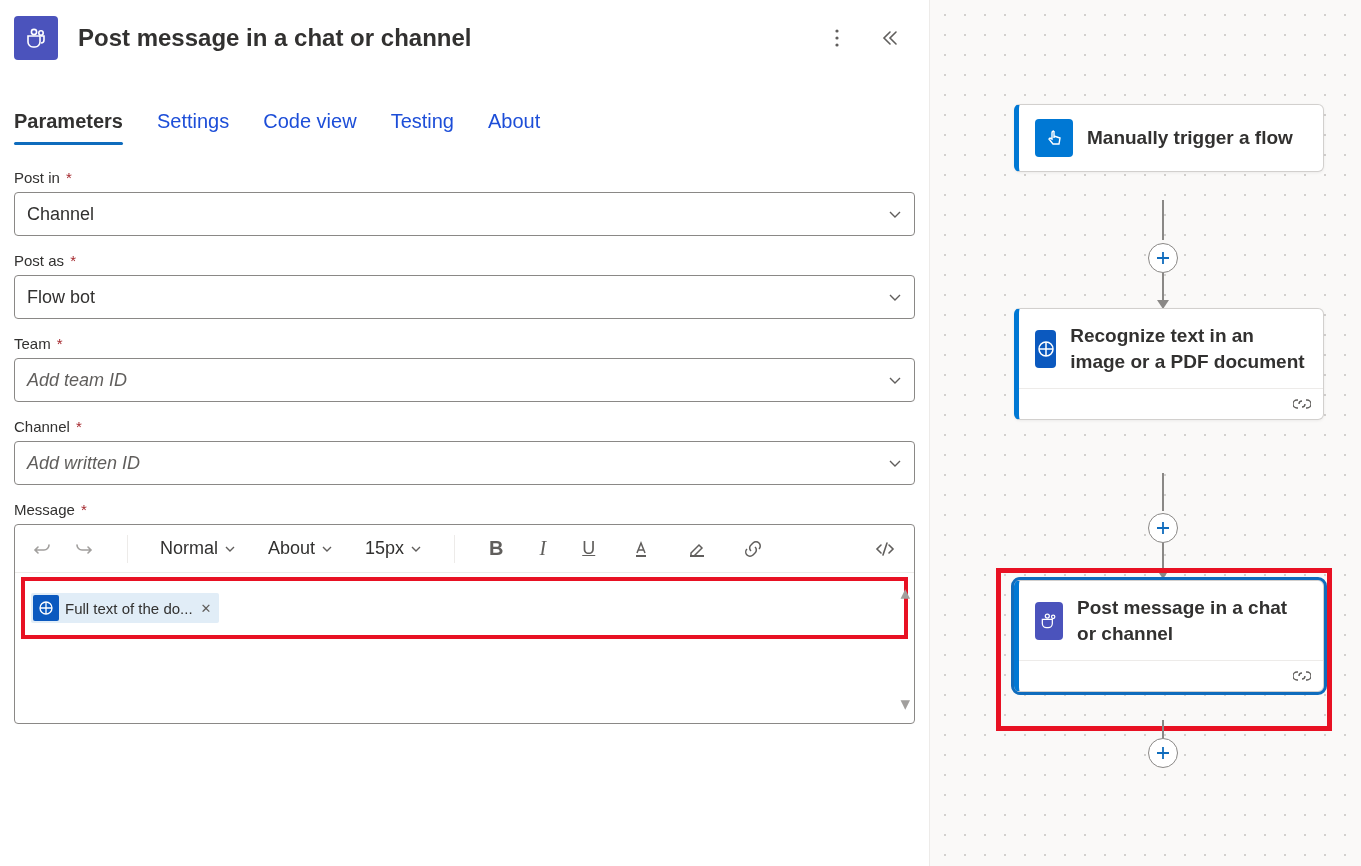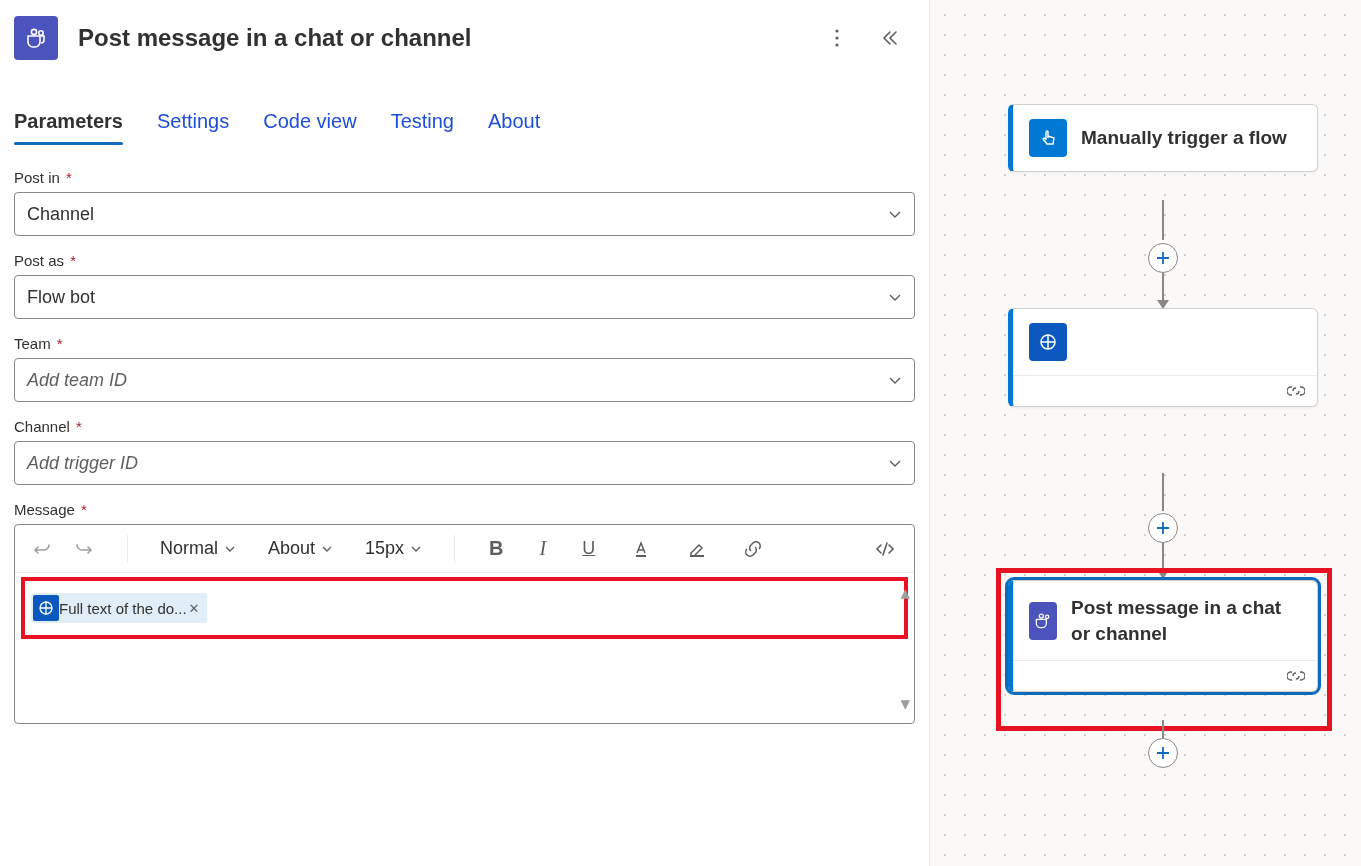--- a/index.html
+++ b/index.html
@@ -178,20 +178,21 @@
 }
 .token-pill {
   display: inline-flex;
   align-items: center;
   background: #e1edf7;
   border-radius: 2px;
   padding: 2px 6px 2px 2px;
   font-size: 15px;
   color: #323130;
   margin-top: 6px;
+  gap: 6px;
 }
 .token-pill .pil-icon {
   width: 26px;
   height: 26px;
   background: #0b59bf;
   border-radius: 2px;
   display: flex;
   align-items: center;
   justify-content: center;
   color: #fff;
@@ -213,20 +214,21 @@
   left: 0; right: 0; top: 0; bottom: 0;
 }
 .flow-card {
   position: absolute;
   width: 310px;
   background: #fff;
   border: 1px solid #d2d0ce;
   border-left: 5px solid #0078d4;
   border-radius: 6px;
   box-shadow: 0 1px 3px rgba(0,0,0,0.06);
+  margin-left: 6px;
 }
 .flow-card.selected {
   outline: 3px solid #0f6cbd;
   outline-offset: 0;
 }
 .flow-card-body {
   display: flex;
   align-items: center;
   padding: 14px 16px;
   gap: 14px;
@@ -360,21 +362,21 @@
       </span>
     </div>
   </div>
 
   <div class="field">
     <label class="field-label">
       <span>Channel</span>
       <span class="required">*</span>
     </label>
     <div class="select-box placeholder">
-      <span>Add trigger ID</span>
+      <span>Add written ID</span>
       <span class="chev">
         <svg width="14" height="14" viewBox="0 0 14 14">
             <path d="M2 5l5 5 5-5" stroke="#605e5c" stroke-width="1.4" fill="none"></path>
           </svg>
       </span>
     </div>
   </div>
 
   <div class="field">
     <label class="field-label">
@@ -488,20 +490,21 @@
     <div class="arrow-head" style="left:233px; top:300px;"></div>
 
     <div class="flow-card" style="left:78px; top:308px;">
       <div class="flow-card-body">
         <div class="app-icon ai">
           <svg width="20" height="20" viewBox="0 0 20 20" fill="none">
               <circle cx="10" cy="10" r="7" stroke="#fff" stroke-width="1.5"></circle>
               <path d="M10 3v14M3 10h14" stroke="#fff" stroke-width="1.5"></path>
             </svg>
         </div>
+        <div class="flow-card-title">Recognize text in an image or a PDF document</div>
       </div>
       <div class="flow-card-footer">
         <span>
           <svg width="18" height="14" viewBox="0 0 18 14" fill="none">
               <path d="M6 7a3 3 0 013-3h0M12 7a3 3 0 01-3 3h0M5 3H4a4 4 0 000 8h1M13 3h1a4 4 0 010 8h-1" stroke="#605e5c" stroke-width="1.4"></path>
             </svg>
         </span>
       </div>
     </div>
 

